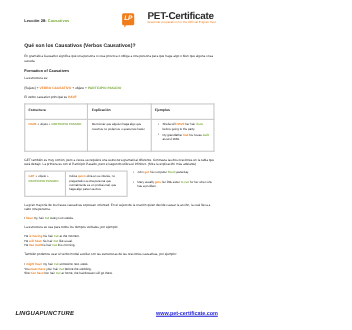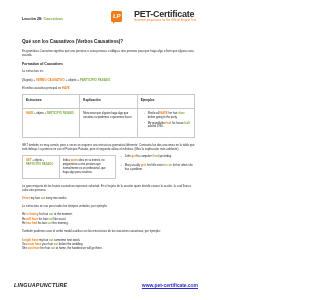--- a/index.html
+++ b/index.html
@@ -36,21 +36,21 @@
     font-weight: bold;
     letter-spacing: 0.05px;
     padding-top: 7px;
     white-space: nowrap;
   }
   .lesson-num { color: #1a1a1a; }
   .lesson-topic { color: #7aa83a; }
 
   .logo {
     display: flex;
-    align-items: center;
+    align-items: flex-end;
     gap: 12px;
     padding-right: 6px;
     margin-left: 48px;
   }
   .logo-mark {
     width: 11px;
     height: 11px;
     background: #f07d1a;
     border-radius: 1.5px;
     position: relative;

